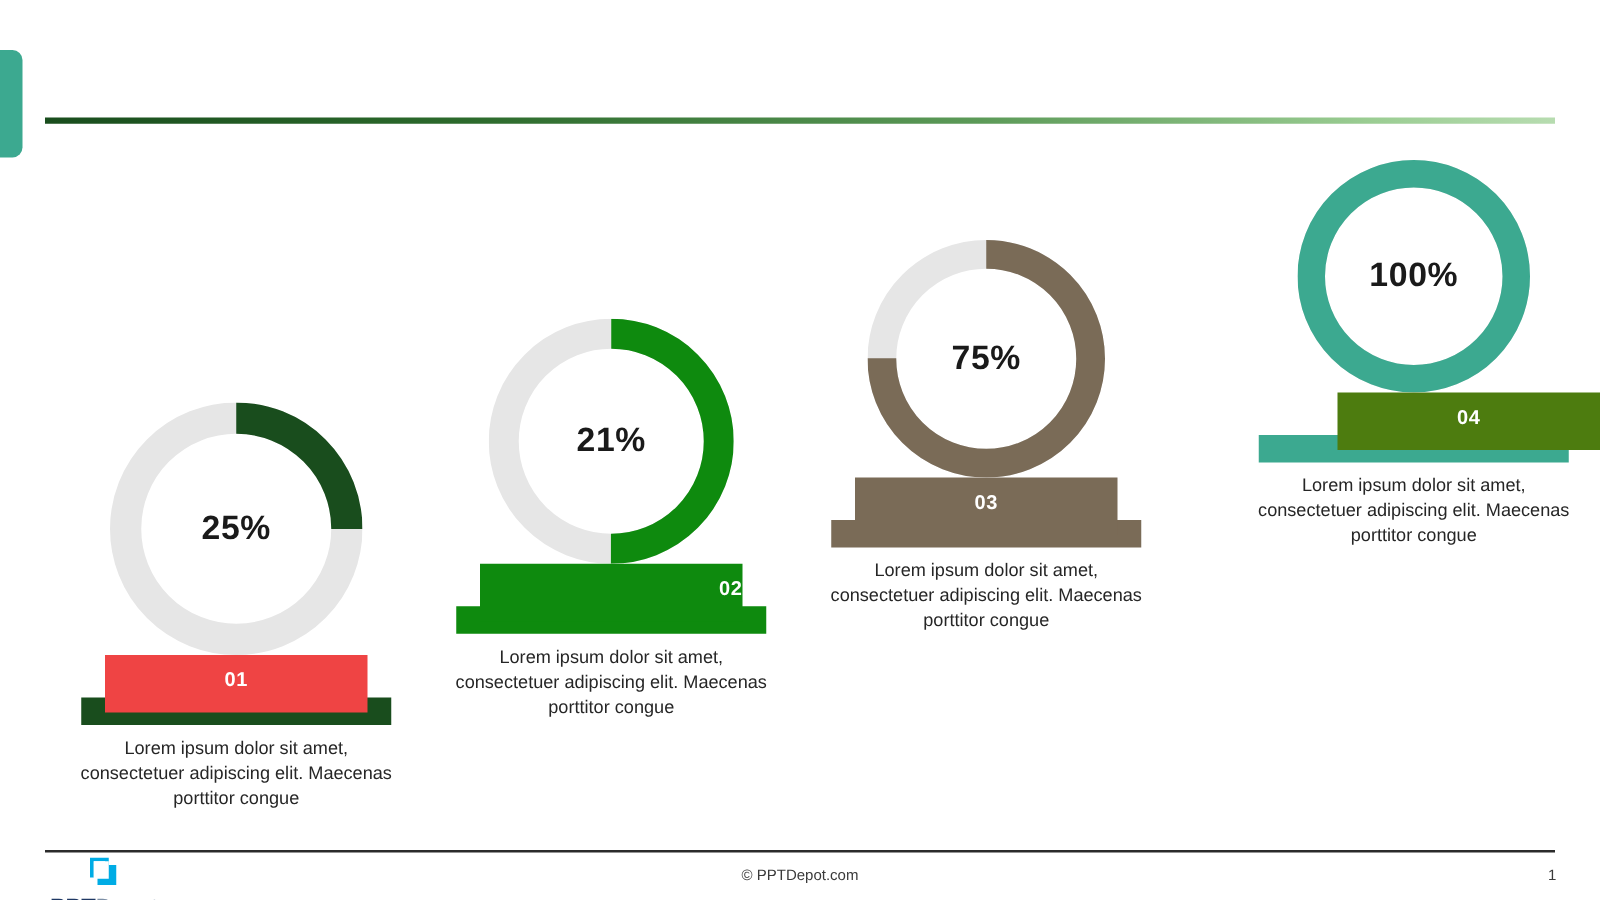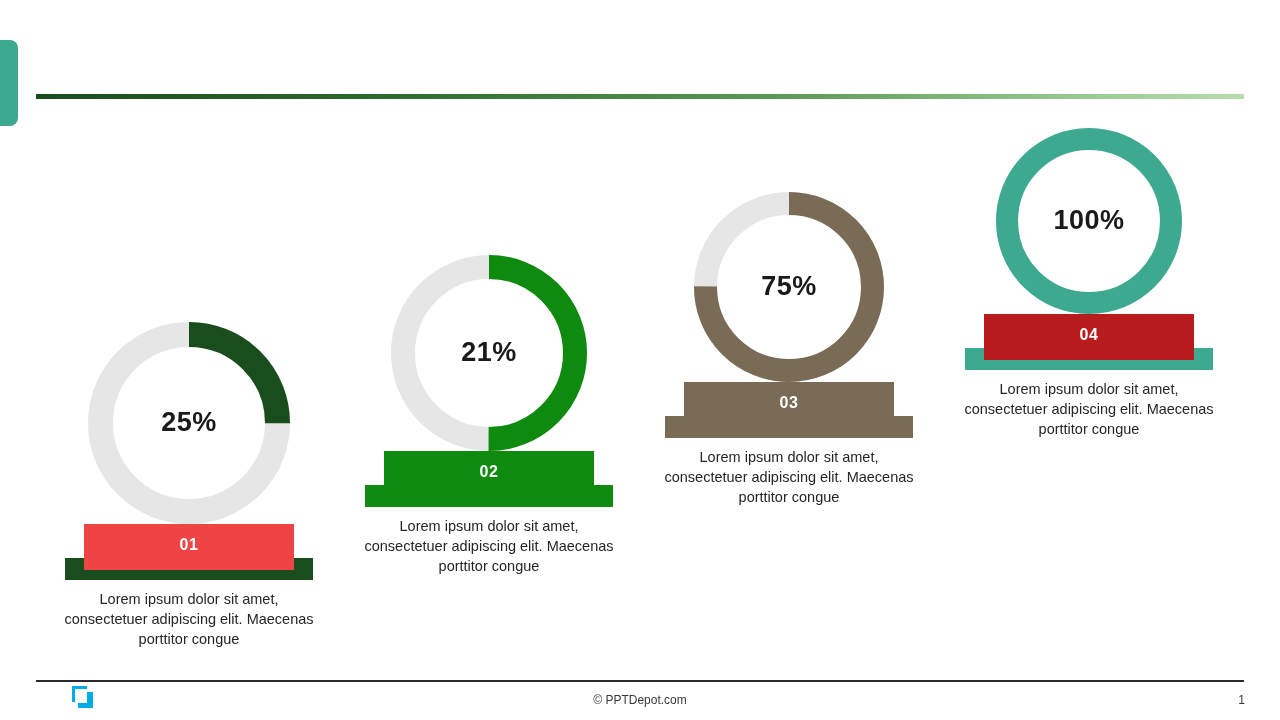--- a/index.html
+++ b/index.html
@@ -34,21 +34,21 @@
 
   
   .item {
     position: absolute;
     width: 260px;
     text-align: center;
   }
   #item-1 { left: 59px;  top: 322px; }
   #item-2 { left: 359px; top: 255px; }
   #item-3 { left: 659px; top: 192px; }
-  #item-4 { left: 959px; top: 128px; text-align: center; }
+  #item-4 { left: 1001px; top: 128px; text-align: center; }
 
   .donut-wrap {
     position: relative;
     margin: 0 auto;
     display: block;
   }
   .donut-wrap svg { display: block; }
   .donut-label {
     position: absolute;
     left: 0; right: 0;
@@ -164,21 +164,21 @@
   <div class="item" id="item-2">
     <div class="donut-wrap" style="width: 196px; height: 196px;">
         <svg width="196" height="196" viewBox="0 0 196 196">
           <circle cx="98" cy="98" r="86" fill="none" stroke="#e6e6e6" stroke-width="24"></circle>
           <circle cx="98" cy="98" r="86" fill="none" stroke="#0e8a0e" stroke-width="24" stroke-dasharray="270.1769682087222 270.1769682087222" transform="rotate(-90 98 98)"></circle>
         </svg>
       <div class="donut-label">21%</div>
     </div>
     <div class="ribbon">
       <div class="ribbon-bottom" style="background: rgb(14, 138, 14);"></div>
-      <div class="ribbon-top" style="background: rgb(14, 138, 14);">
+      <div class="ribbon-top" style="background: rgb(14, 138, 14); justify-content: flex-end;">
         <span class="ribbon-num">02</span>
       </div>
     </div>
     <div class="desc">Lorem ipsum dolor sit amet, consectetuer adipiscing elit. Maecenas porttitor congue</div>
   </div>
 
   <div class="item" id="item-3">
     <div class="donut-wrap" style="width: 190px; height: 190px;">
         <svg width="190" height="190" viewBox="0 0 190 190">
           <circle cx="95" cy="95" r="83.5" fill="none" stroke="#e6e6e6" stroke-width="23"></circle>
@@ -198,21 +198,21 @@
   <div class="item" id="item-4">
     <div class="donut-wrap" style="width: 186px; height: 186px;">
         <svg width="186" height="186" viewBox="0 0 186 186">
           <circle cx="93" cy="93" r="82" fill="none" stroke="#e6e6e6" stroke-width="22"></circle>
           <circle cx="93" cy="93" r="82" fill="none" stroke="#3ca990" stroke-width="22" stroke-dasharray="515.221195188726 0" transform="rotate(-90 93 93)"></circle>
         </svg>
       <div class="donut-label">100%</div>
     </div>
     <div class="ribbon">
       <div class="ribbon-bottom" style="background: rgb(60, 169, 144);"></div>
-      <div class="ribbon-top" style="background: #b91c1c;">
+      <div class="ribbon-top" style="background: #4d7c0f; margin-left: 44px;">
         <span class="ribbon-num">04</span>
       </div>
     </div>
     <div class="desc">Lorem ipsum dolor sit amet, consectetuer adipiscing elit. Maecenas porttitor congue</div>
   </div>
 
   <div id="footer-rule"></div>
 
   <div id="logo">
     <svg id="logo-mark" viewBox="0 0 22 23">

